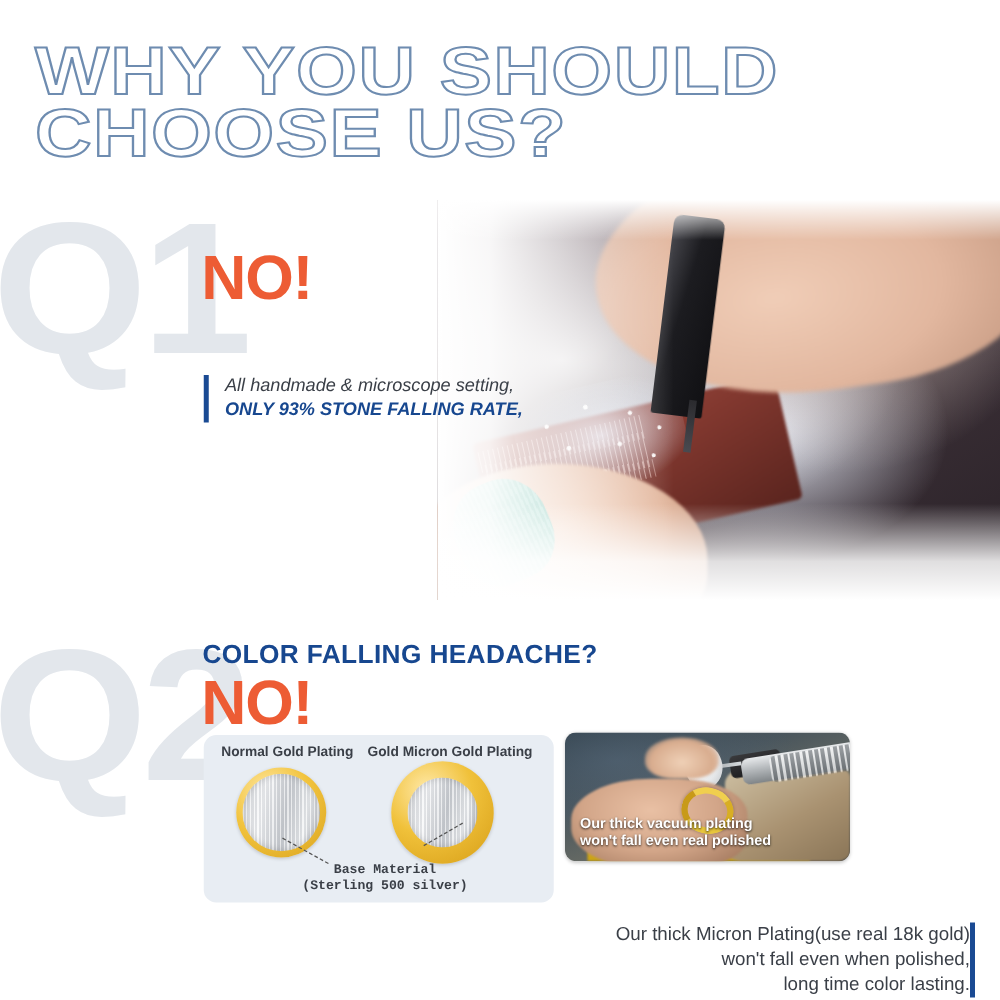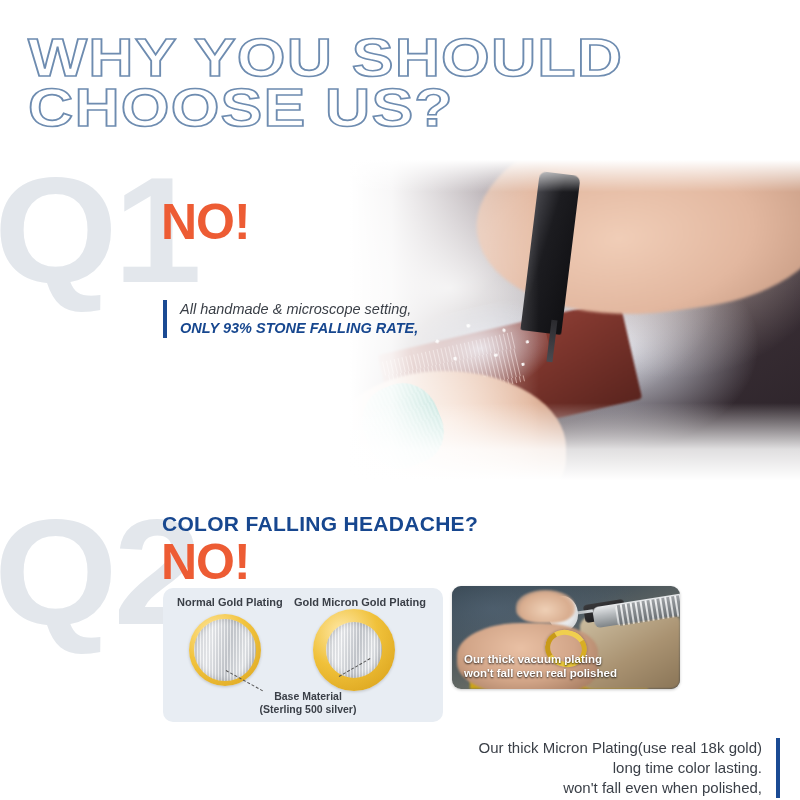--- a/index.html
+++ b/index.html
@@ -208,21 +208,21 @@
   .circle.normal .core{left:5px;top:5px;width:62px;height:62px;}
   .circle.thick{
     left:150px;top:21px;width:82px;height:82px;
     background:radial-gradient(circle at 35% 28%, #ffe9a8 0%, #f0c13a 45%, #d69d16 100%);
     box-shadow:0 1px 3px rgba(0,0,0,.18);
   }
   .circle.thick .core{left:13px;top:13px;width:56px;height:56px;}
   .dg-caption{
     position:absolute;left:60px;bottom:6px;width:170px;
     text-align:center;
-    font-size:10.5px;line-height:13px;font-weight:bold;color:#3A3F47;
+    font-size:10.5px;line-height:13px;font-weight:bold;color:#3A3F47;font-family:Liberation Mono, monospace;
   }
   .leader{position:absolute;border-top:1px dashed #555;transform-origin:left center;}
   .leader.l1{left:63px;top:82px;width:42px;transform:rotate(29deg);}
   .leader.l2{left:176px;top:88px;width:36px;transform:rotate(-30deg);}
 
   
   .q2-photo{
     position:absolute;left:452px;top:86px;width:228px;height:103px;
     border-radius:9px;overflow:hidden;z-index:3;
     box-shadow:0 1px 3px rgba(0,0,0,.22);
@@ -295,21 +295,20 @@
   }
   .q2-caption{
     position:absolute;left:12px;bottom:9px;
     font-size:11.5px;font-weight:bold;line-height:14px;color:#ffffff;
     text-shadow:0 1px 2px rgba(0,0,0,.85);
   }
 
   
   .bottom-note{
     position:absolute;right:20px;top:738px;
-    padding-right:14px;
     border-right:4px solid #1A4A93;
     text-align:right;
     z-index:4;
   }
   .bottom-note div{
     font-size:15px;line-height:20px;color:#3A3F47;white-space:nowrap;
   }
 </style>
 </head>
 <body>
@@ -391,17 +390,17 @@
       <div class="thumb"></div>
       <div class="q2-caption">
         <div>Our thick vacuum plating</div>
         <div>won't fall even real polished</div>
       </div>
     </div>
   </div>
 
   <div class="bottom-note">
     <div>Our thick Micron Plating(use real 18k gold)</div>
+    <div>won't fall even when polished,</div>
     <div>long time color lasting.</div>
-    <div>won't fall even when polished,</div>
   </div>
 
 </div>
 
 </body></html>

